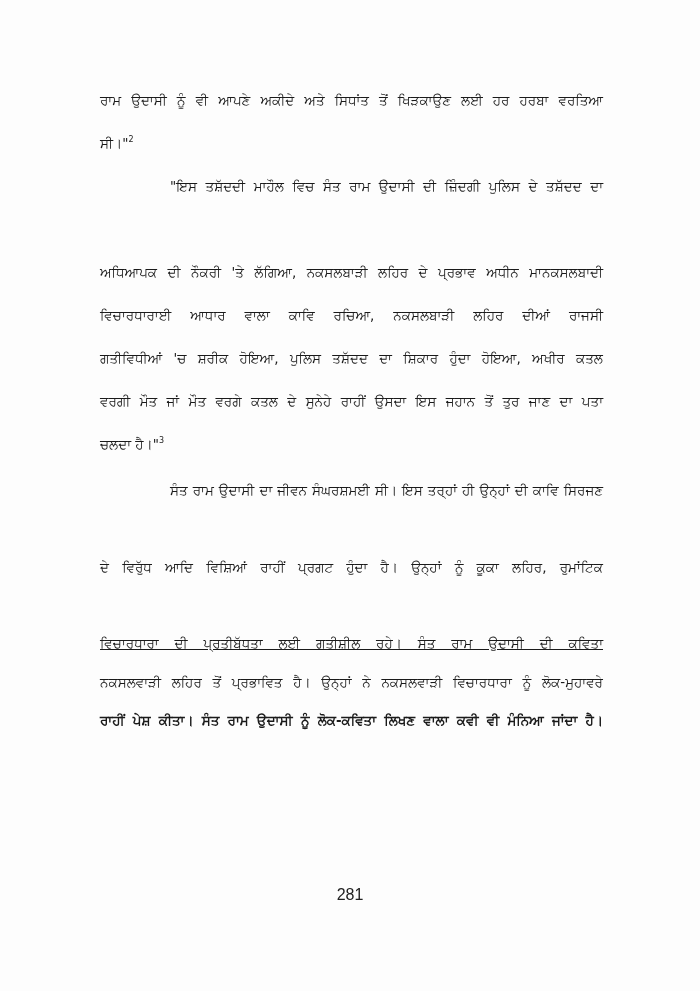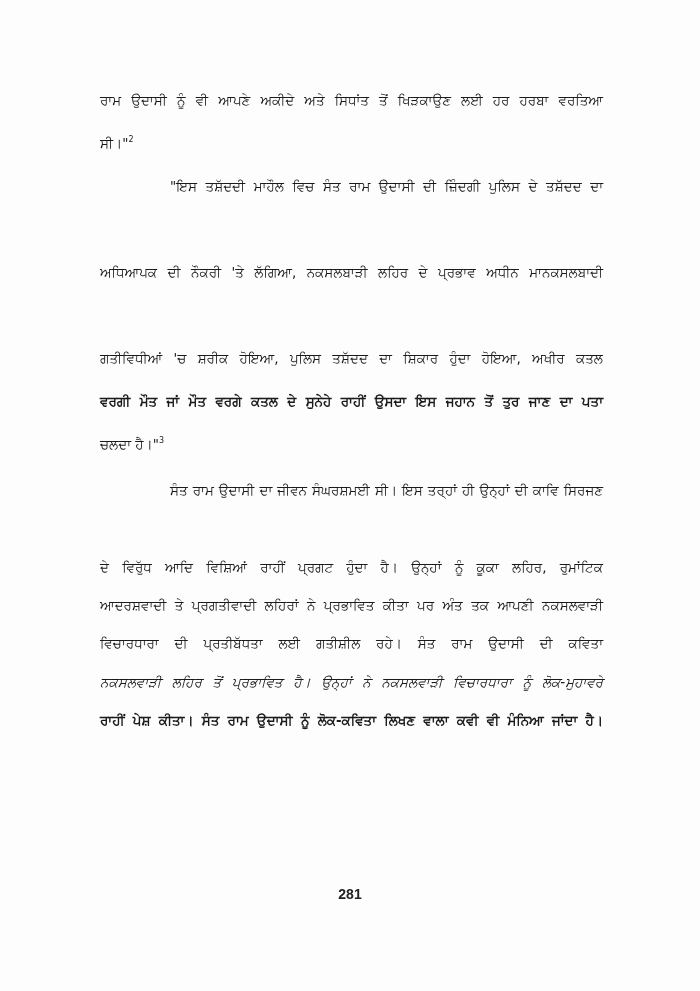--- a/index.html
+++ b/index.html
@@ -43,44 +43,43 @@
       vertical-align: 6px;
       line-height: 0;
     }
     .page-number {
       position: absolute;
       left: 0;
       width: 700px;
       top: 886px;
       text-align: center;
       font-family: "Liberation Sans", sans-serif;
-      font-size: 14px;
+      font-size: 16px;
       color: #222;
-      font-weight: bold;
     }
   </style>
 </head>
 <body>
 
 <div class="page">
 
   <div class="line" style="top: 90px;">ਰਾਮ ਉਦਾਸੀ ਨੂੰ ਵੀ ਆਪਣੇ ਅਕੀਦੇ ਅਤੇ ਸਿਧਾਂਤ ਤੋਂ ਖਿੜਕਾਉਣ ਲਈ ਹਰ ਹਰਬਾ ਵਰਤਿਆ</div>
   <div class="line last" style="top: 133px;"><span>ਸੀ।"</span><sup>2</sup></div>
 
   <div class="line indent" style="top: 176px;">"ਇਸ ਤਸ਼ੱਦਦੀ ਮਾਹੌਲ ਵਿਚ ਸੰਤ ਰਾਮ ਉਦਾਸੀ ਦੀ ਜ਼ਿੰਦਗੀ ਪੁਲਿਸ ਦੇ ਤਸ਼ੱਦਦ ਦਾ</div>
   <div class="line" style="top: 262px;">ਅਧਿਆਪਕ ਦੀ ਨੌਕਰੀ 'ਤੇ ਲੱਗਿਆ, ਨਕਸਲਬਾੜੀ ਲਹਿਰ ਦੇ ਪ੍ਰਭਾਵ ਅਧੀਨ ਮਾਨਕਸਲਬਾਦੀ</div>
+  <div class="line" style="top: 305px;">ਵਿਚਾਰਧਾਰਾਈ ਆਧਾਰ ਵਾਲਾ ਕਾਵਿ ਰਚਿਆ, ਨਕਸਲਬਾੜੀ ਲਹਿਰ ਦੀਆਂ ਰਾਜਸੀ</div>
   <div class="line" style="top: 348px;">ਗਤੀਵਿਧੀਆਂ 'ਚ ਸ਼ਰੀਕ ਹੋਇਆ, ਪੁਲਿਸ ਤਸ਼ੱਦਦ ਦਾ ਸ਼ਿਕਾਰ ਹੁੰਦਾ ਹੋਇਆ, ਅਖੀਰ ਕਤਲ</div>
-  <div class="line" style="top: 391px; font-weight: bold;">ਵਰਗੀ ਮੌਤ ਜਾਂ ਮੌਤ ਵਰਗੇ ਕਤਲ ਦੇ ਸੁਨੇਹੇ ਰਾਹੀਂ ਉਸਦਾ ਇਸ ਜਹਾਨ ਤੋਂ ਤੁਰ ਜਾਣ ਦਾ ਪਤਾ</div>
+  <div class="line" style="top: 391px;">ਵਰਗੀ ਮੌਤ ਜਾਂ ਮੌਤ ਵਰਗੇ ਕਤਲ ਦੇ ਸੁਨੇਹੇ ਰਾਹੀਂ ਉਸਦਾ ਇਸ ਜਹਾਨ ਤੋਂ ਤੁਰ ਜਾਣ ਦਾ ਪਤਾ</div>
   <div class="line last" style="top: 434px;"><span>ਚਲਦਾ ਹੈ।"</span><sup>3</sup></div>
 
   <div class="line indent" style="top: 480px;">ਸੰਤ ਰਾਮ ਉਦਾਸੀ ਦਾ ਜੀਵਨ ਸੰਘਰਸ਼ਮਈ ਸੀ। ਇਸ ਤਰ੍ਹਾਂ ਹੀ ਉਨ੍ਹਾਂ ਦੀ ਕਾਵਿ ਸਿਰਜਣ</div>
   <div class="line" style="top: 556.6px;">ਦੇ ਵਿਰੁੱਧ ਆਦਿ ਵਿਸ਼ਿਆਂ ਰਾਹੀਂ ਪ੍ਰਗਟ ਹੁੰਦਾ ਹੈ। ਉਨ੍ਹਾਂ ਨੂੰ ਕੂਕਾ ਲਹਿਰ, ਰੁਮਾਂਟਿਕ</div>
-  <div class="line" style="top: 594.9px;">ਆਦਰਸ਼ਵਾਦੀ ਤੇ ਪ੍ਰਗਤੀਵਾਦੀ ਲਹਿਰਾਂ ਨੇ ਪ੍ਰਭਾਵਿਤ ਕੀਤਾ ਪਰ ਅੰਤ ਤਕ ਆਪਣੀ ਨਕਸਲਵਾੜੀ</div>
-  <div class="line" style="top: 633.2px;">ਵਿਚਾਰਧਾਰਾ ਦੀ ਪ੍ਰਤੀਬੱਧਤਾ ਲਈ ਗਤੀਸ਼ੀਲ ਰਹੇ। ਸੰਤ ਰਾਮ ਉਦਾਸੀ ਦੀ ਕਵਿਤਾ</div>
-  <div class="line" style="top: 671.5px; font-style: italic;">ਨਕਸਲਵਾੜੀ ਲਹਿਰ ਤੋਂ ਪ੍ਰਭਾਵਿਤ ਹੈ। ਉਨ੍ਹਾਂ ਨੇ ਨਕਸਲਵਾੜੀ ਵਿਚਾਰਧਾਰਾ ਨੂੰ ਲੋਕ-ਮੁਹਾਵਰੇ</div>
+  <div class="line" style="top: 633.2px; text-decoration: underline;">ਵਿਚਾਰਧਾਰਾ ਦੀ ਪ੍ਰਤੀਬੱਧਤਾ ਲਈ ਗਤੀਸ਼ੀਲ ਰਹੇ। ਸੰਤ ਰਾਮ ਉਦਾਸੀ ਦੀ ਕਵਿਤਾ</div>
+  <div class="line" style="top: 671.5px;">ਨਕਸਲਵਾੜੀ ਲਹਿਰ ਤੋਂ ਪ੍ਰਭਾਵਿਤ ਹੈ। ਉਨ੍ਹਾਂ ਨੇ ਨਕਸਲਵਾੜੀ ਵਿਚਾਰਧਾਰਾ ਨੂੰ ਲੋਕ-ਮੁਹਾਵਰੇ</div>
   <div class="line" style="top: 709.8px; font-weight: bold;">ਰਾਹੀਂ ਪੇਸ਼ ਕੀਤਾ। ਸੰਤ ਰਾਮ ਉਦਾਸੀ ਨੂੰ ਲੋਕ-ਕਵਿਤਾ ਲਿਖਣ ਵਾਲਾ ਕਵੀ ਵੀ ਮੰਨਿਆ ਜਾਂਦਾ ਹੈ।</div>
 
   <div class="page-number">281</div>
 </div>
 
 <style>
   
 </style>
 
 </body></html>

